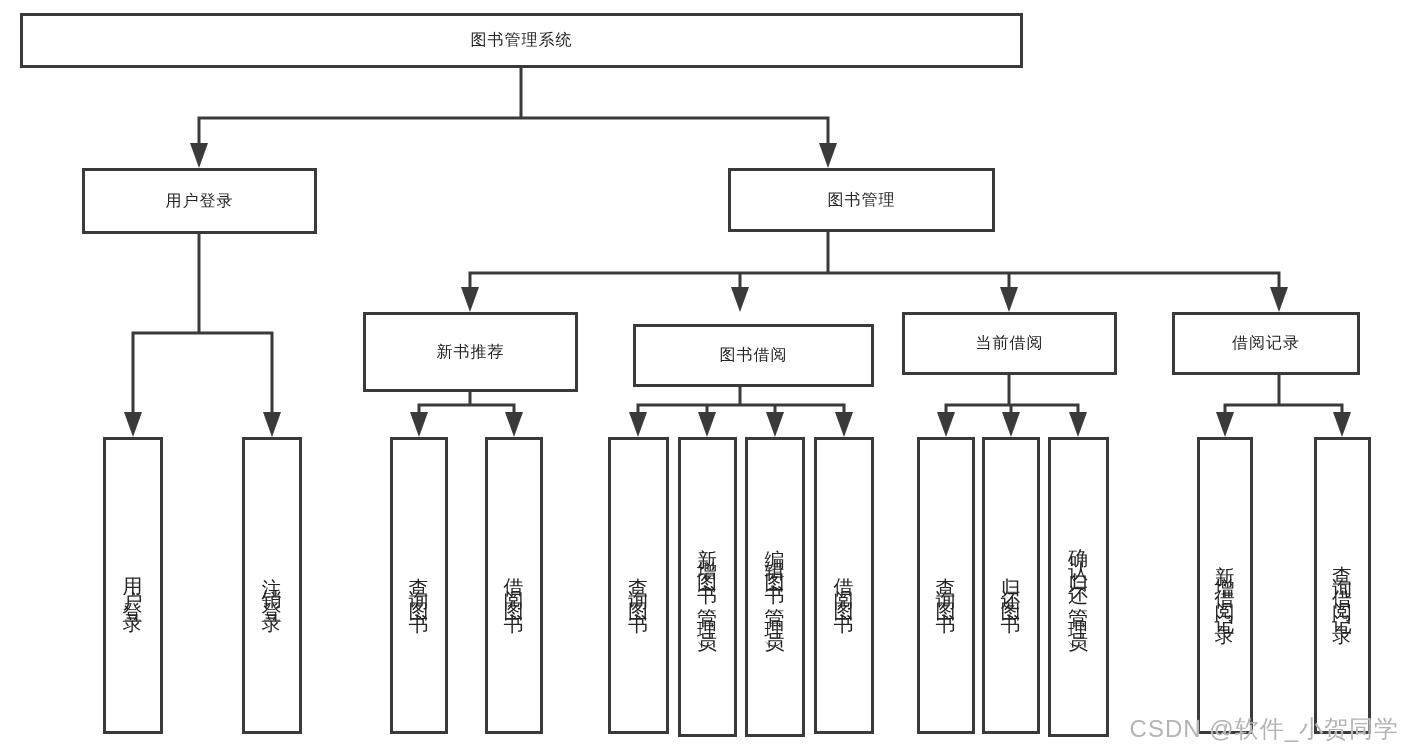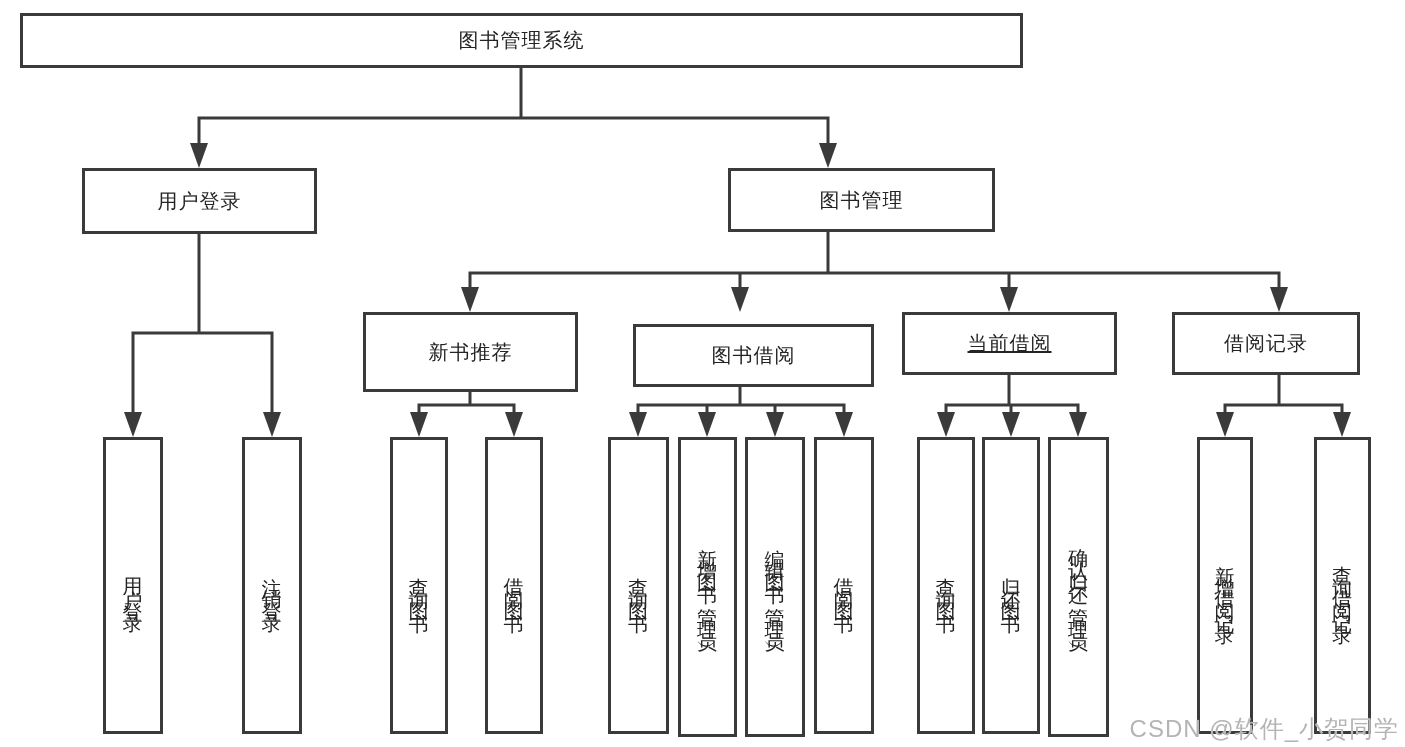--- a/index.html
+++ b/index.html
@@ -6,21 +6,21 @@
   body{font-family:"Liberation Sans","DejaVu Sans",sans-serif;}
   .canvas{
     position:relative;width:1405px;height:747px;background:#ffffff;overflow:hidden;
   }
   .connectors{position:absolute;left:0;top:0;width:1405px;height:747px;}
   .node{
     position:absolute;box-sizing:border-box;background:#ffffff;
     border:3px solid #3a3a3a;display:flex;align-items:center;justify-content:center;
     color:#242424;
   }
-  .hlabel{font-size:20px;letter-spacing:1px;white-space:nowrap;}
+  .hlabel{font-size:16px;letter-spacing:1px;white-space:nowrap;}
   .vnode{border-width:3px;}
   .vtext{
     writing-mode:vertical-rl;text-orientation:mixed;
     font-size:20px;letter-spacing:12px;line-height:1;white-space:nowrap;
     color:#242424;
   }
   .watermark{
     position:absolute;right:6px;bottom:2px;
     font-size:24px;color:#b4b4b4;letter-spacing:1px;white-space:nowrap;
     text-shadow:0 0 1px #ffffff;
@@ -98,21 +98,21 @@
   <div class="node" style="left:728px;top:168px;width:267px;height:64px;">
     <span class="hlabel">图书管理</span>
   </div>
 
   <div class="node" style="left:363px;top:312px;width:215px;height:80px;">
     <span class="hlabel">新书推荐</span>
   </div>
   <div class="node" style="left:633px;top:324px;width:241px;height:63px;">
     <span class="hlabel">图书借阅</span>
   </div>
-  <div class="node" style="left:902px;top:312px;width:215px;height:63px;text-decoration:underline;">
+  <div class="node" style="left:902px;top:312px;width:215px;height:63px;">
     <span class="hlabel">当前借阅</span>
   </div>
   <div class="node" style="left:1172px;top:312px;width:188px;height:63px;">
     <span class="hlabel">借阅记录</span>
   </div>
 
   <div class="node vnode" style="left:103px;top:437px;width:60px;height:297px;">
     <span class="vtext">用户登录</span>
   </div>
   <div class="node vnode" style="left:242px;top:437px;width:60px;height:297px;">

